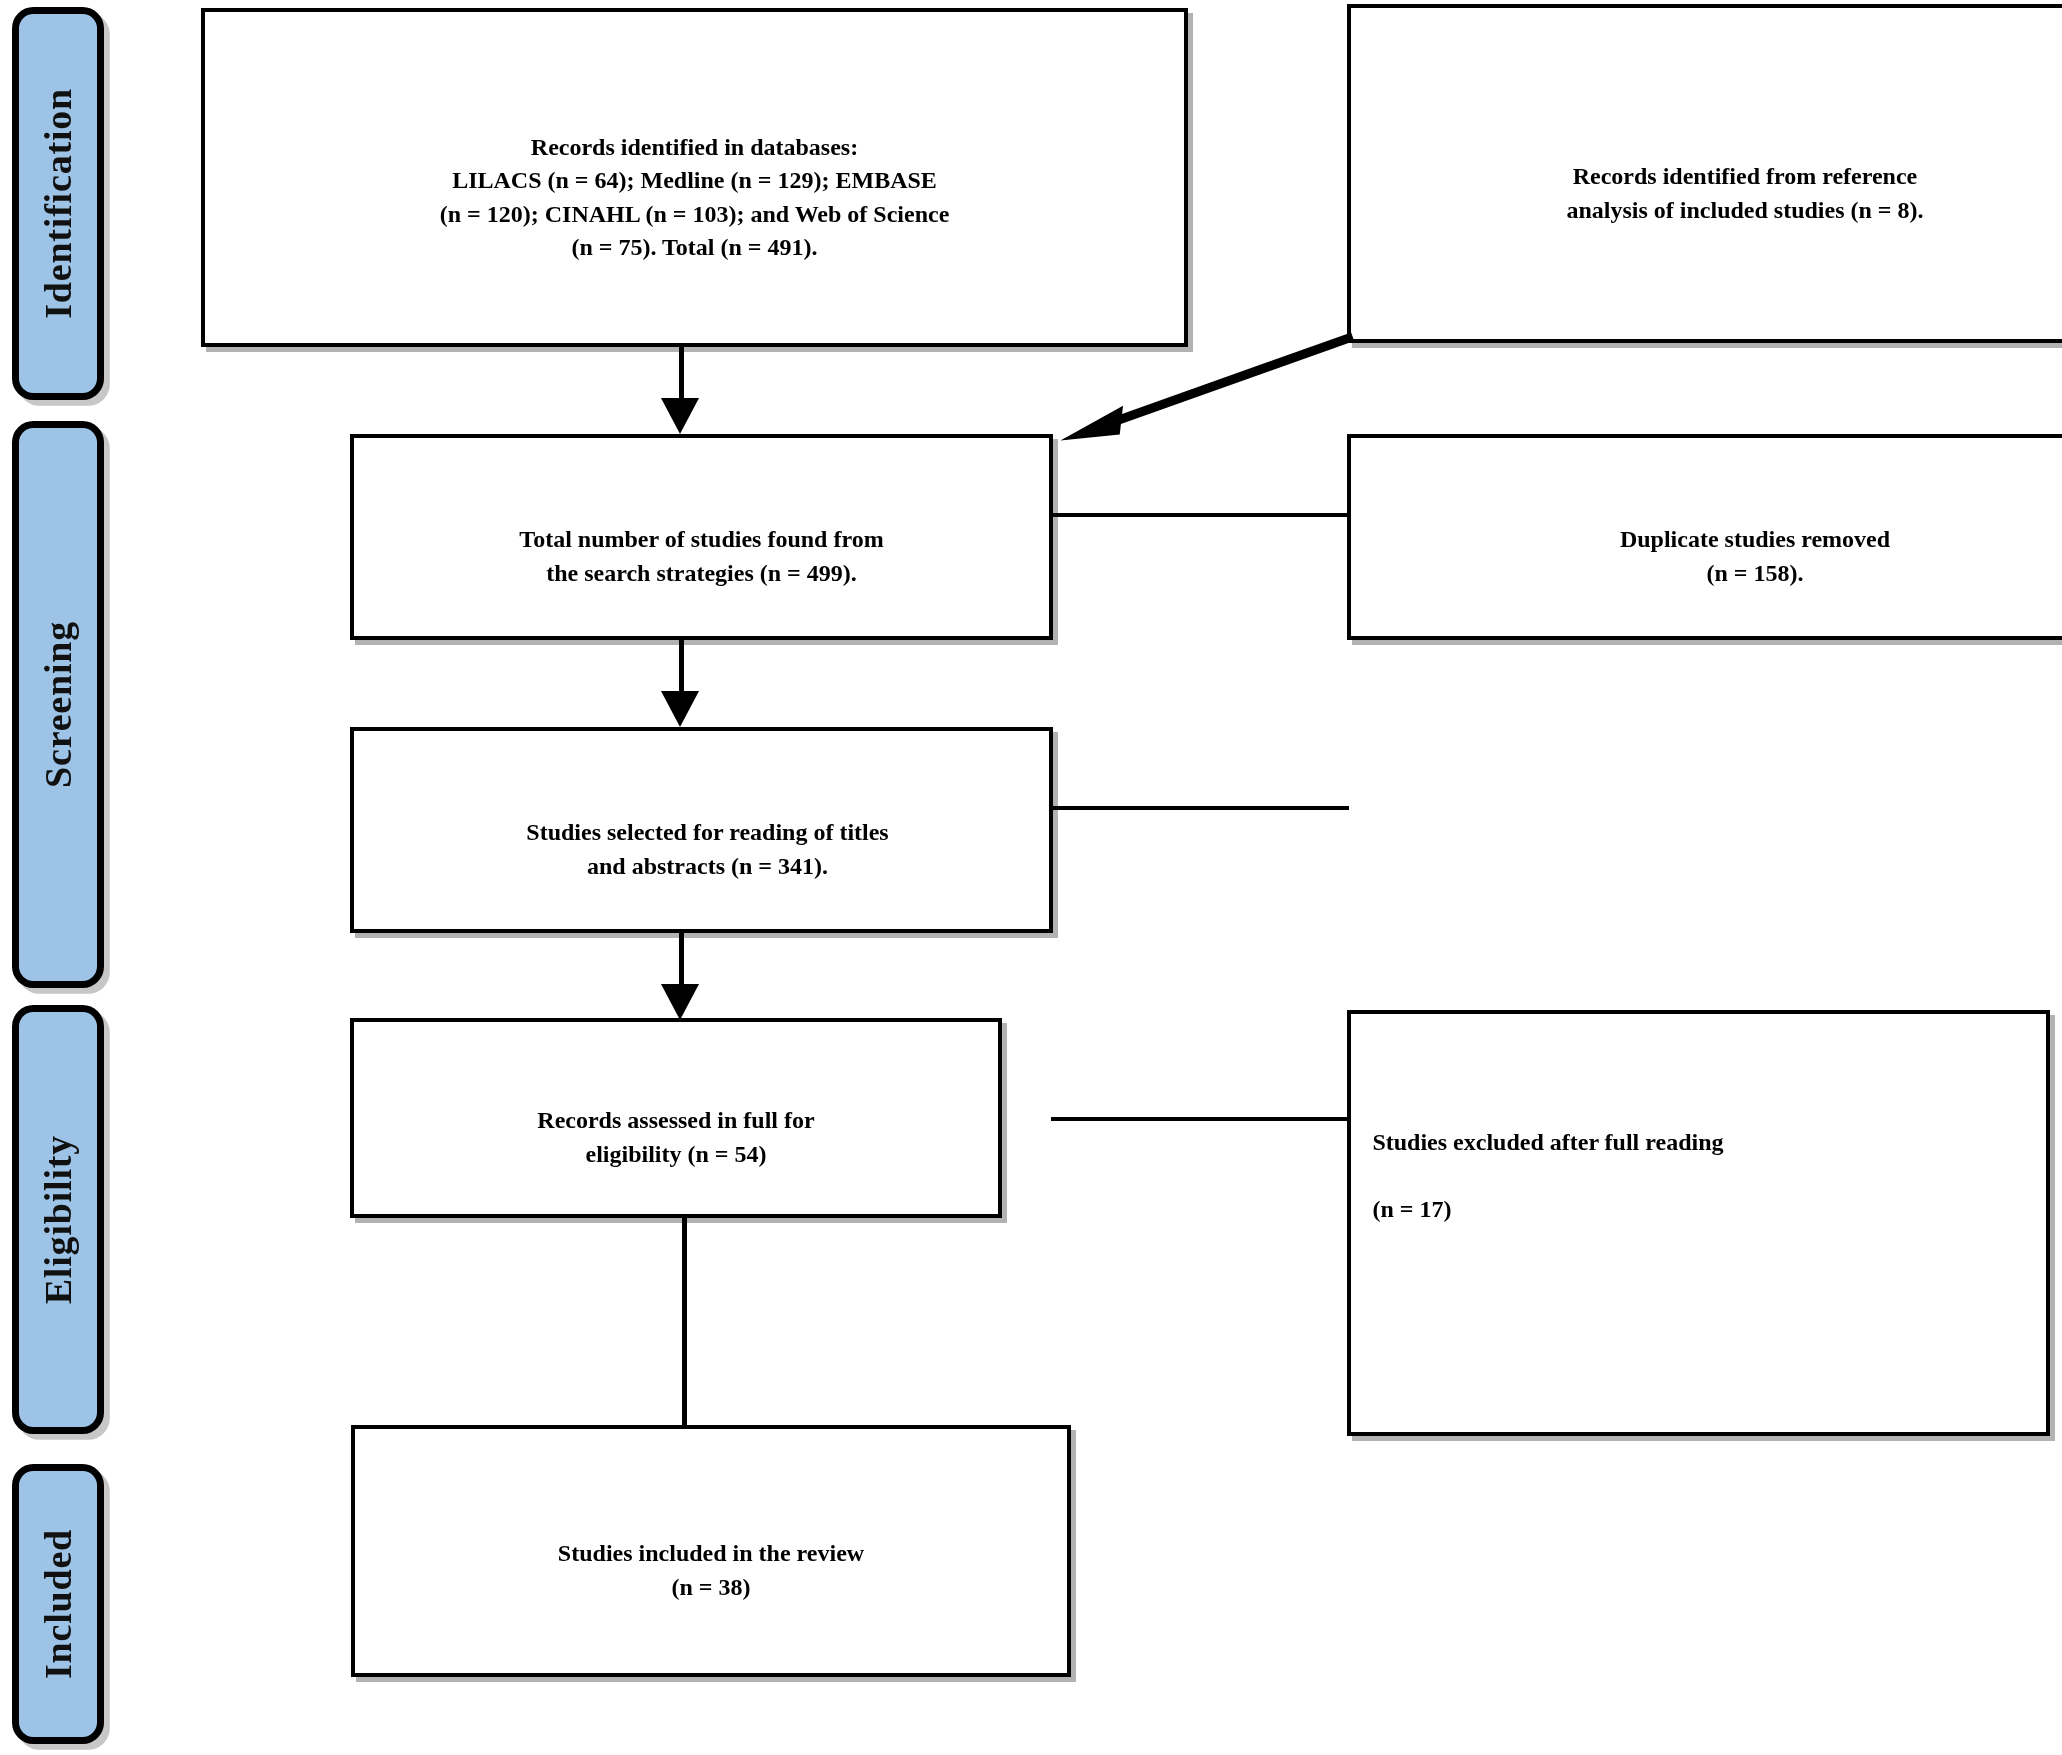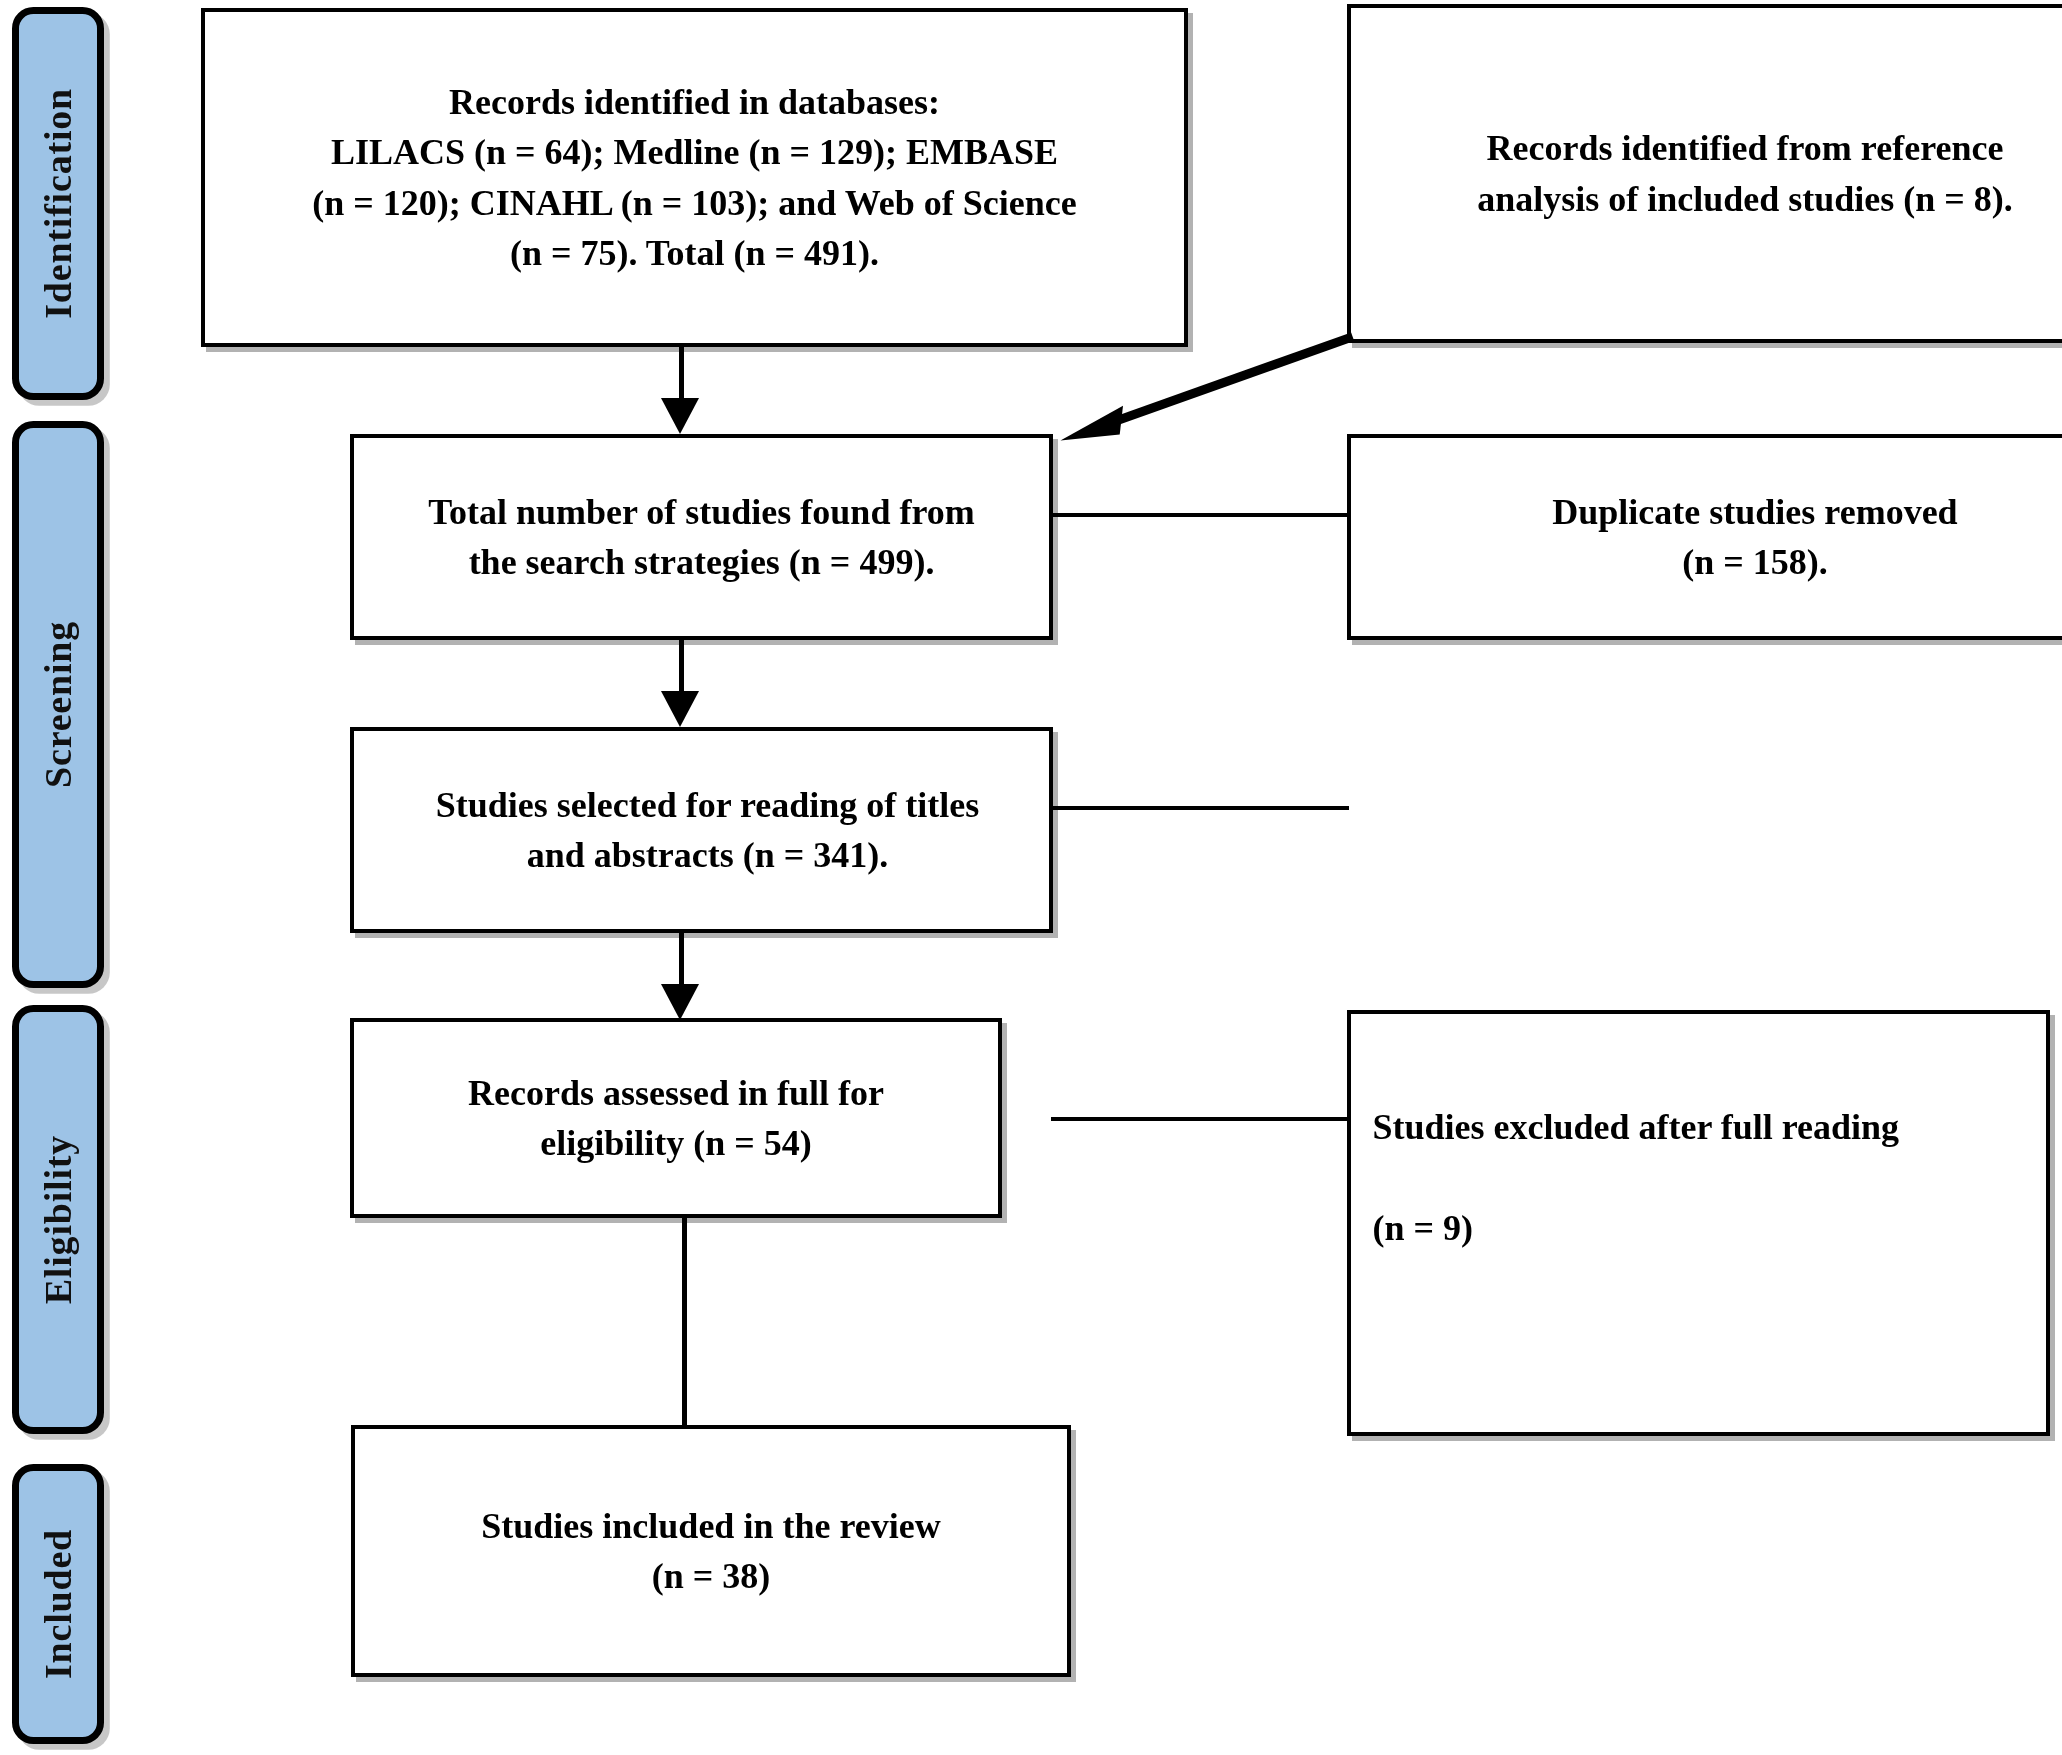--- a/index.html
+++ b/index.html
@@ -46,27 +46,28 @@
     position: absolute;
     background: #ffffff;
     border: 4.1px solid #000000;
     box-sizing: border-box;
     display: flex;
     align-items: center;
     box-shadow: 5px 5px 0 rgba(0,0,0,0.30);
   }
   .flow-box .box-text {
     width: 100%;
-    font-size: 36px;
+    font-size: 24px;
     line-height: 1.40;
     color: #000000;
     font-weight: bold;
     padding: 0 21.4px;
     box-sizing: border-box;
     white-space: pre-line;
+    margin-top: 40px;
   }
   .center-text .box-text { text-align: center; }
   .left-text   .box-text { text-align: left; }
 
   .para-gap { display: block; height: 28px; }
 
   
   .v-line {
     position: absolute;
     width: 5px;
@@ -158,21 +159,21 @@
   <div class="arrow-down" style="left:661px; top:984px;"></div>
 
   <div class="flow-box center-text" style="left:350px; top:1018px; width:652px; height:200px;">
     <div class="box-text">Records assessed in full for
 eligibility (n = 54)</div>
   </div>
 
   <div class="flow-box left-text" style="left:1347px; top:1010px; width:703px; height:426px; align-items:flex-start;">
     <div class="box-text" style="padding-top:38px;">
       <div>Studies excluded after full reading</div>
-      <div>(n = 9)</div>
+      <div>(n = 17)</div>
       <span class="para-gap"></span>
     </div>
   </div>
 
   <div class="h-line" style="left:1051px; top:1117px; width:298px;"></div>
 
   <div class="v-line" style="left:682px; top:1218px; width:5px; height:224px;"></div>
   <div class="arrow-down" style="left:666px; top:1438px;"></div>
 
   <div class="flow-box center-text" style="left:351px; top:1425px; width:720px; height:252px;">

